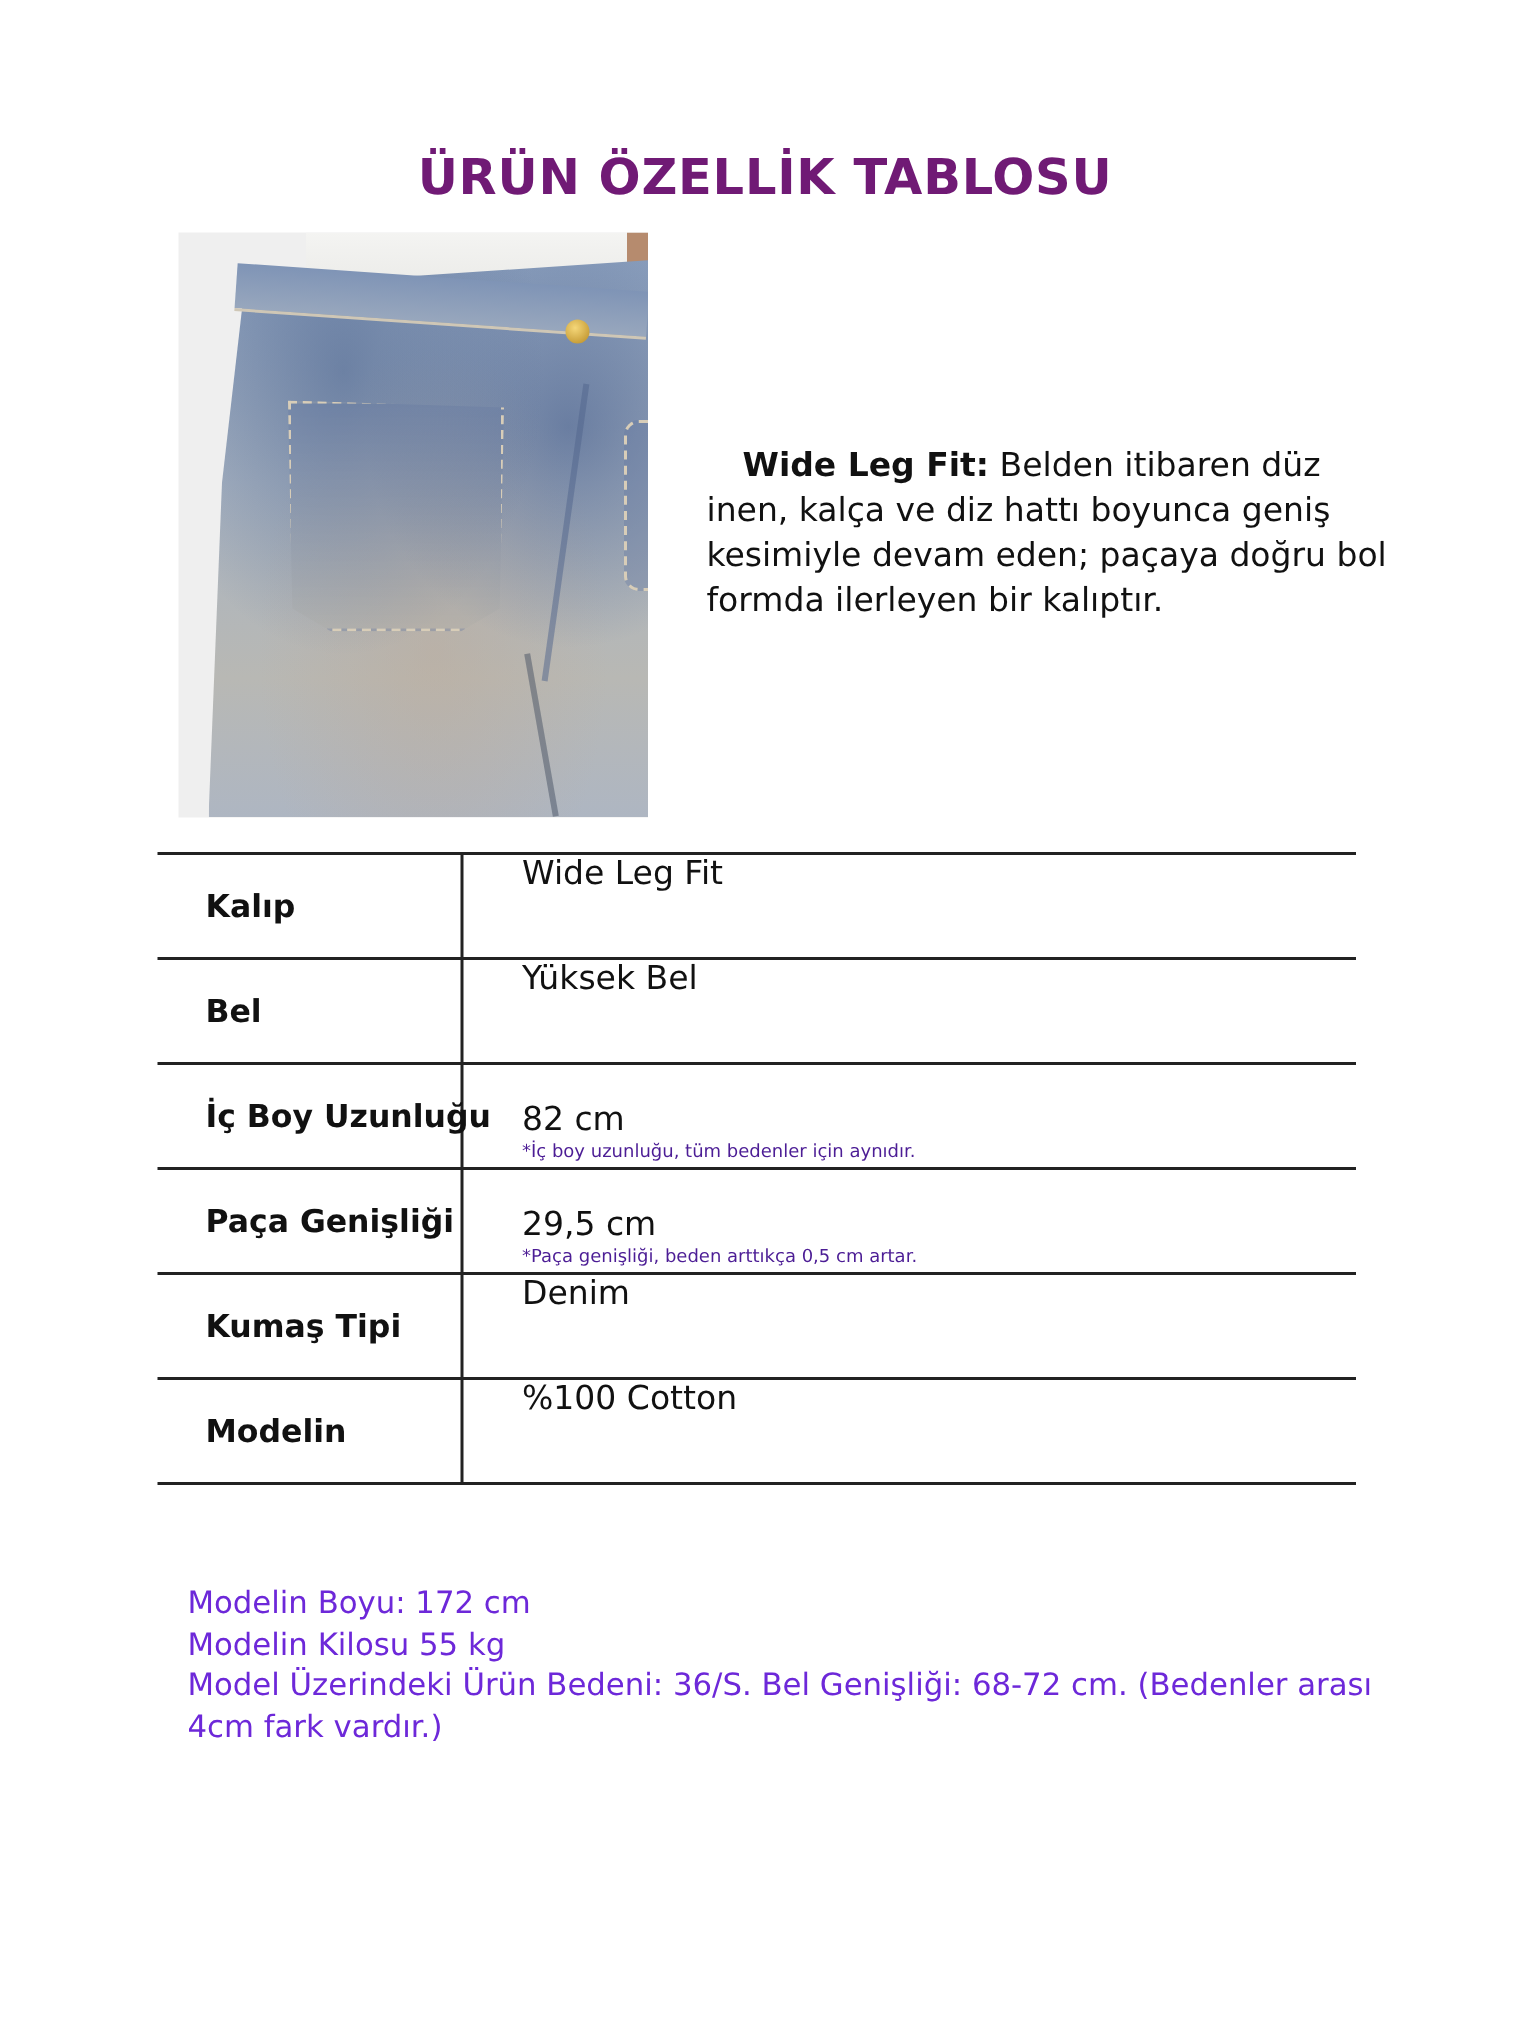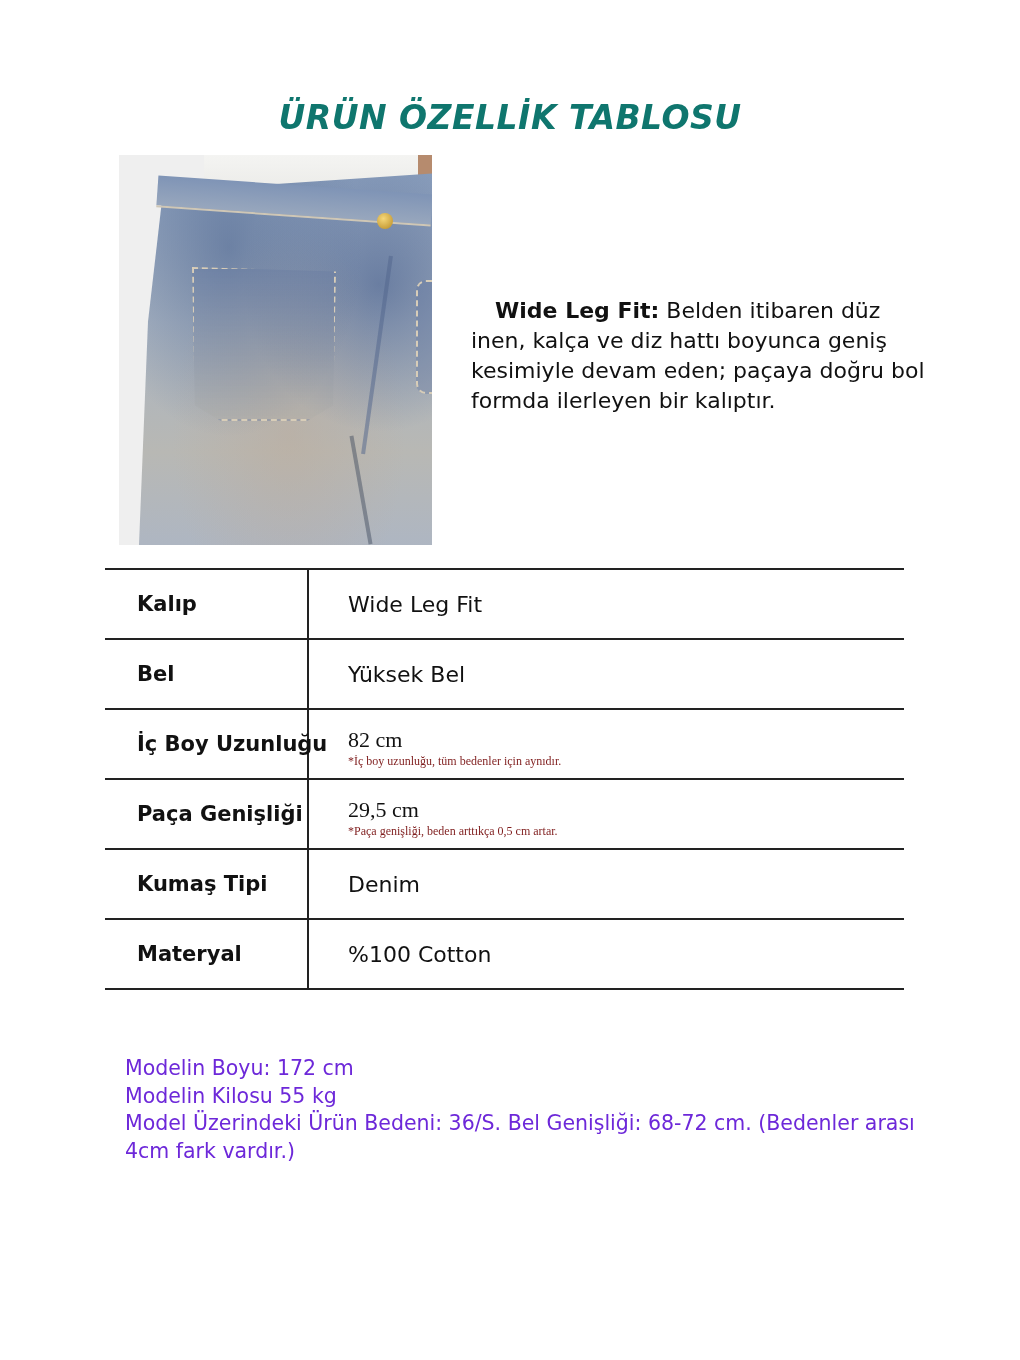--- a/index.html
+++ b/index.html
@@ -17,22 +17,21 @@
     }
     .title {
       position: absolute;
       top: 98px;
       left: 0;
       width: 1020px;
       text-align: center;
       font-size: 33px;
       font-weight: bold;
       letter-spacing: 0.5px;
-      color: #0f766e;
-      font-style: italic;
+      color: #701a75;
     }
     
     .photo {
       position: absolute;
       left: 119px;
       top: 155px;
       width: 313px;
       height: 390px;
       overflow: hidden;
       background: #efefef;
@@ -144,34 +143,33 @@
       color: #111;
       margin-left: 28px;
     }
     .spec-value {
       position: absolute;
       left: 243px;
       top: 0;
       height: 68px;
       display: flex;
       flex-direction: column;
-      justify-content: center;
+      justify-content: flex-start;
       font-size: 22px;
       color: #111;
     }
     .spec-value.with-note {
-      justify-content: center;
-      padding-top: 12px;
+      justify-content: flex-start;
+      padding-top: 24px;
       height: 52px;
-      font-family: Liberation Serif, serif;
     }
     .spec-value .note {
       font-size: 12px;
       margin-top: 1px;
-      color: #7f1d1d;
+      color: #4c1d95;
     }
     .model-info {
       position: absolute;
       left: 109px;
       top: 1055px;
       width: 800px;
       font-size: 20.5px;
       line-height: 27.5px;
       color: #6d28d9;
       margin-left: 16px;
@@ -231,21 +229,21 @@
   </div>
   <div class="spec-row">
     <div class="divider"></div>
     <div class="spec-label">Kumaş Tipi</div>
     <div class="spec-value">
       <span>Denim</span>
     </div>
   </div>
   <div class="spec-row">
     <div class="divider"></div>
-    <div class="spec-label">Materyal</div>
+    <div class="spec-label">Modelin</div>
     <div class="spec-value">
       <span>%100 Cotton</span>
     </div>
   </div>
 </div>
 
 <div class="model-info">
   <div>Modelin Boyu: 172 cm</div>
   <div>Modelin Kilosu 55 kg</div>
   <div>Model Üzerindeki Ürün Bedeni: 36/S. Bel Genişliği: 68-72 cm. (Bedenler arası 4cm fark vardır.)</div>

